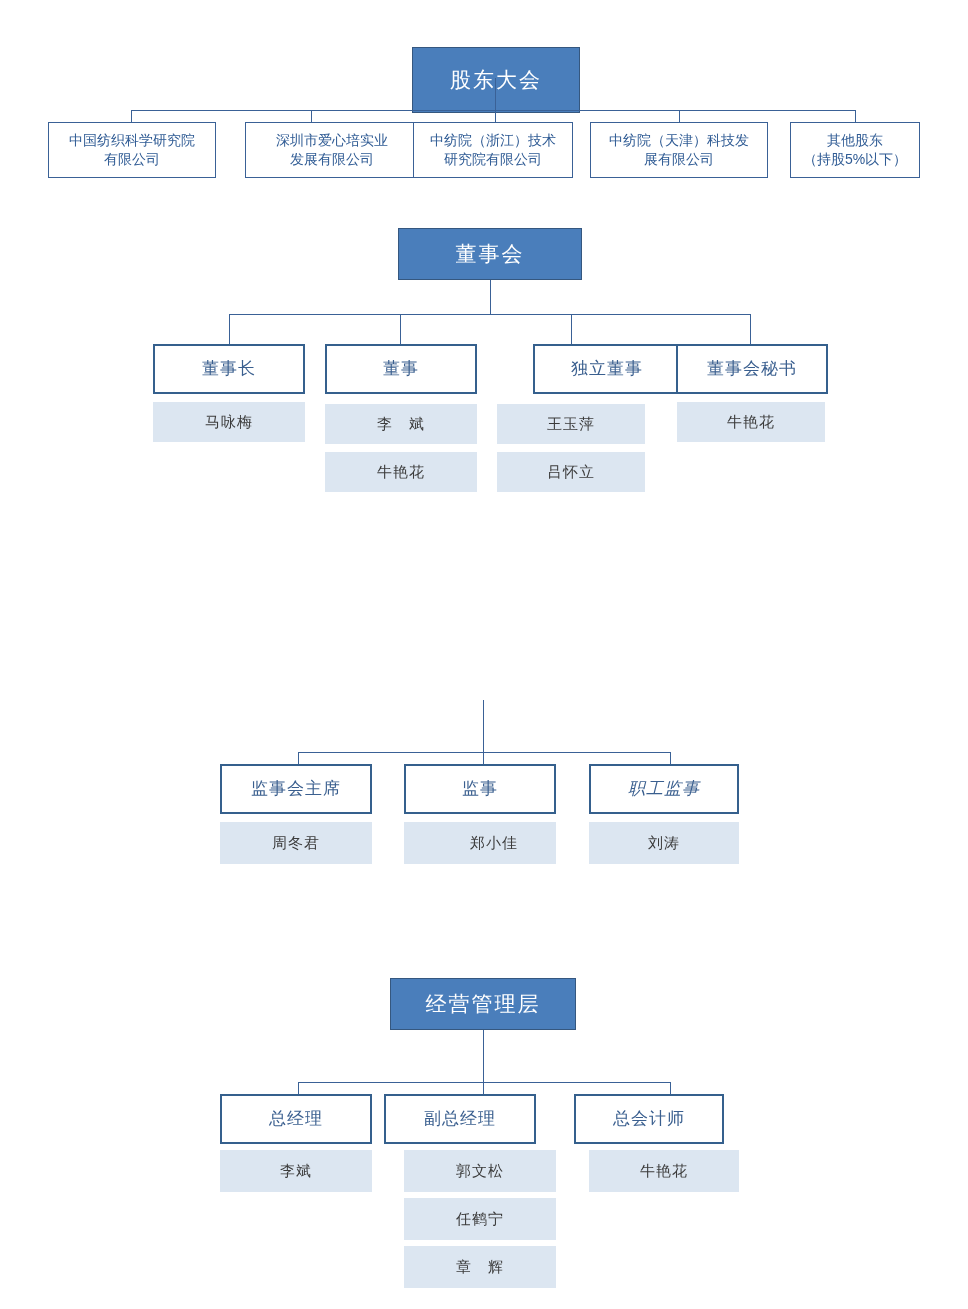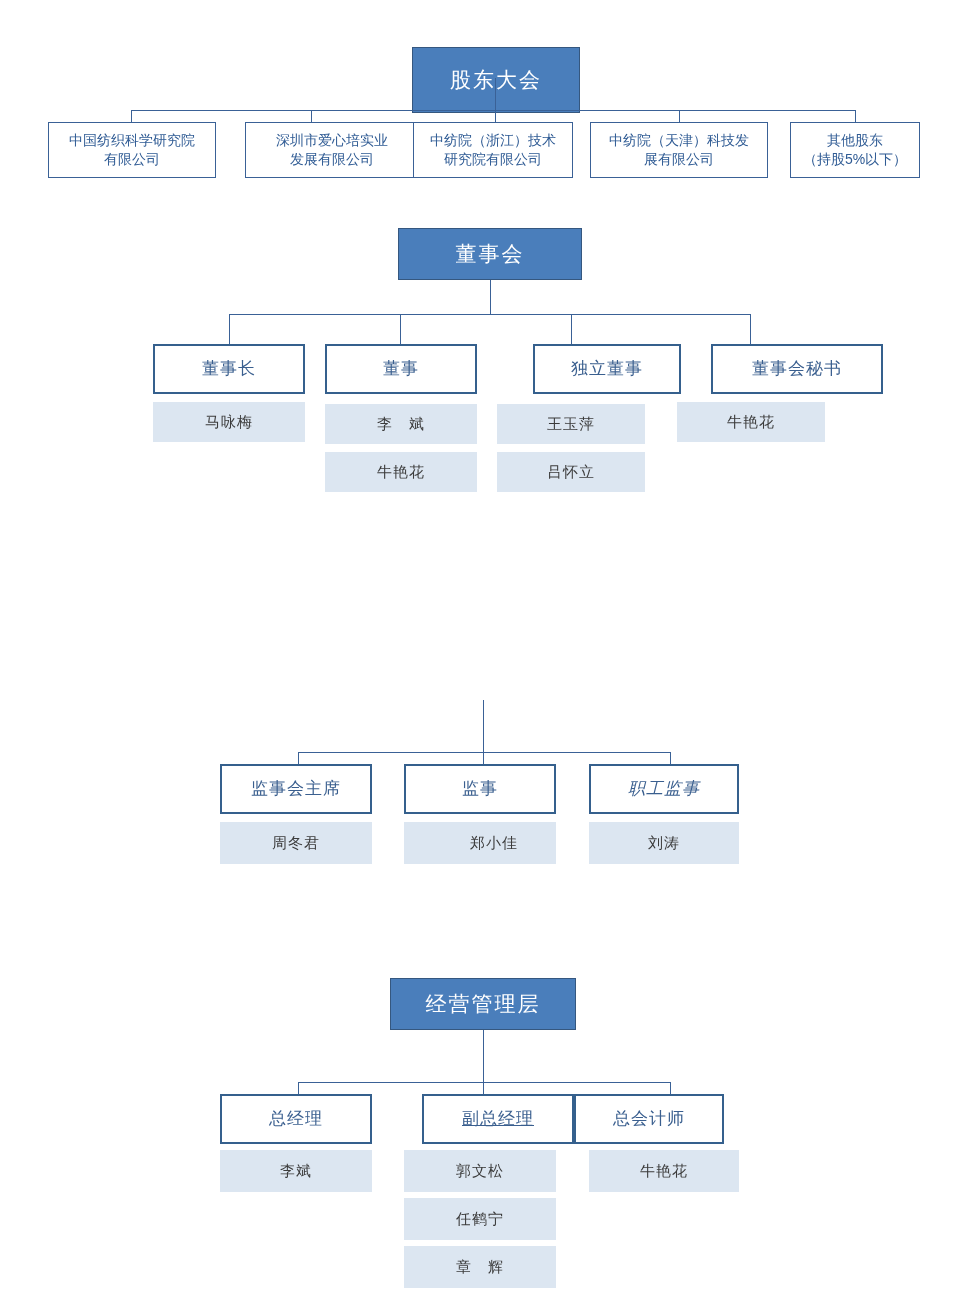--- a/index.html
+++ b/index.html
@@ -129,21 +129,21 @@
   <div class="node name-node" style="left:153px; top:402px; width:152px; height:40px;">马咏梅</div>
 
   <div class="node role-node" style="left:325px; top:344px; width:152px; height:50px;">董事</div>
   <div class="node name-node" style="left:325px; top:404px; width:152px; height:40px;">李　斌</div>
   <div class="node name-node" style="left:325px; top:452px; width:152px; height:40px;">牛艳花</div>
 
   <div class="node role-node" style="left:497px; top:344px; width:148px; height:50px;margin-left:36px;">独立董事</div>
   <div class="node name-node" style="left:497px; top:404px; width:148px; height:40px;">王玉萍</div>
   <div class="node name-node" style="left:497px; top:452px; width:148px; height:40px;">吕怀立</div>
 
-  <div class="node role-node" style="left:711px; top:344px; width:172px; height:50px;">董事会秘书</div>
+  <div class="node role-node" style="left:676px; top:344px; width:152px; height:50px;">董事会秘书</div>
   <div class="node name-node" style="left:677px; top:402px; width:148px; height:40px;">牛艳花</div>
 
 
   <div class="ln ln-v" style="left:483px; top:700px; height:52px;"></div>
   <div class="ln ln-h" style="left:298px; top:752px; width:372px; height:1px;"></div>
   <div class="ln ln-v" style="left:298px; top:752px; height:12px;"></div>
   <div class="ln ln-v" style="left:483px; top:752px; height:12px;"></div>
   <div class="ln ln-v" style="left:670px; top:752px; height:12px;"></div>
 
   <div class="node role-node" style="left:220px; top:764px; width:152px; height:50px;">监事会主席</div>
@@ -159,21 +159,21 @@
 
   <div class="ln ln-v" style="left:483px; top:1030px; height:52px;"></div>
   <div class="ln ln-h" style="left:298px; top:1082px; width:372px; height:1px;"></div>
   <div class="ln ln-v" style="left:298px; top:1082px; height:12px;"></div>
   <div class="ln ln-v" style="left:483px; top:1082px; height:12px;"></div>
   <div class="ln ln-v" style="left:670px; top:1082px; height:12px;"></div>
 
   <div class="node role-node" style="left:220px; top:1094px; width:152px; height:50px;">总经理</div>
   <div class="node name-node" style="left:220px; top:1150px; width:152px; height:42px;">李斌</div>
 
-  <div class="node role-node" style="left:422px; top:1094px; width:152px; height:50px;text-decoration:underline;">副总经理</div>
+  <div class="node role-node" style="left:384px; top:1094px; width:152px; height:50px;">副总经理</div>
   <div class="node name-node" style="left:404px; top:1150px; width:152px; height:42px;">郭文松</div>
   <div class="node name-node" style="left:404px; top:1198px; width:152px; height:42px;">任鹤宁</div>
   <div class="node name-node" style="left:404px; top:1246px; width:152px; height:42px;">章　辉</div>
 
   <div class="node role-node" style="left:574px; top:1094px; width:150px; height:50px;">总会计师</div>
   <div class="node name-node" style="left:589px; top:1150px; width:150px; height:42px;">牛艳花</div>
 
 </div>
 
 </body></html>

